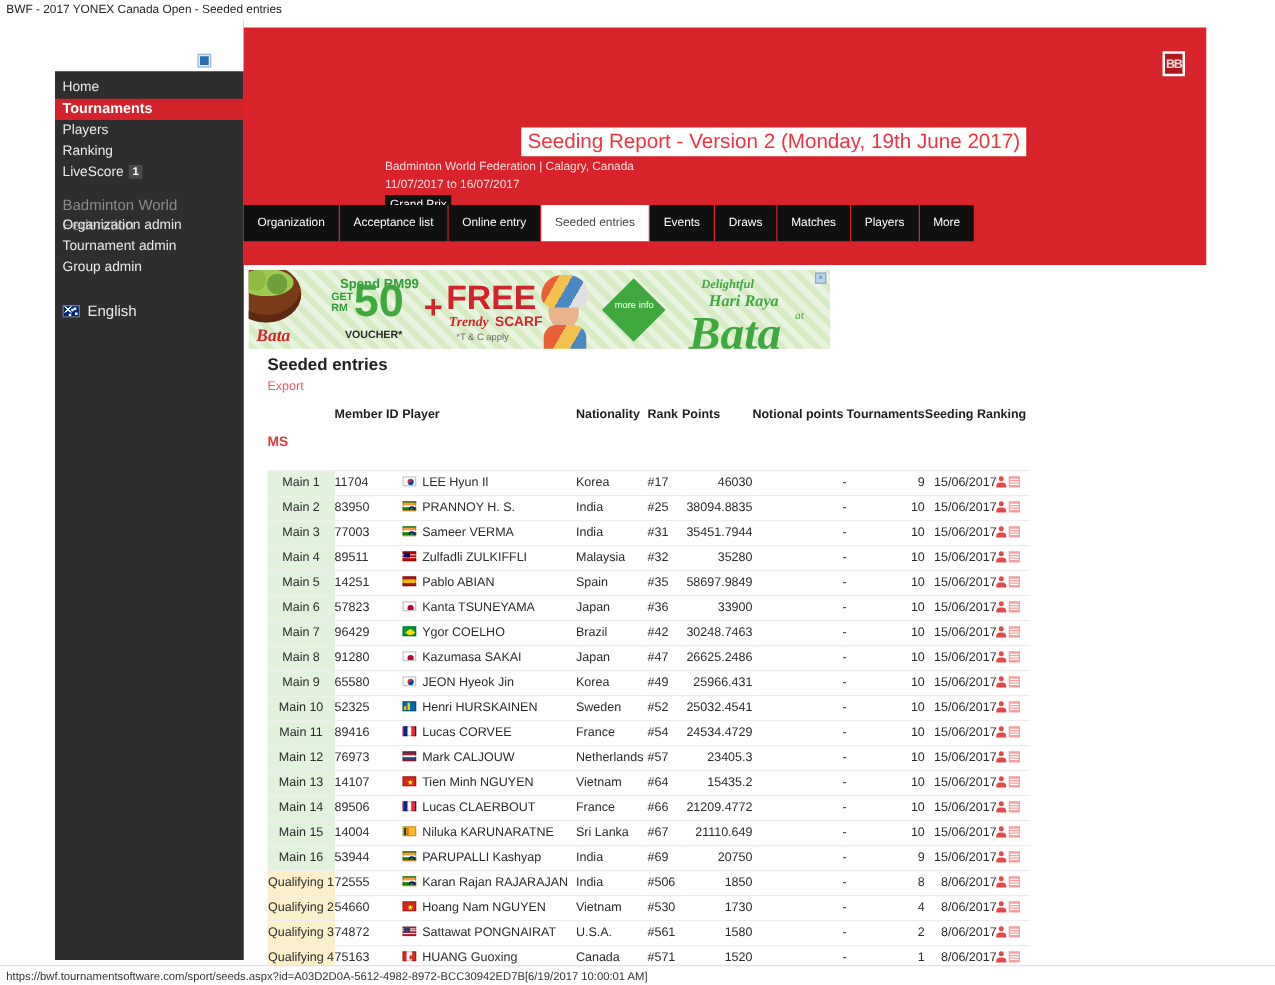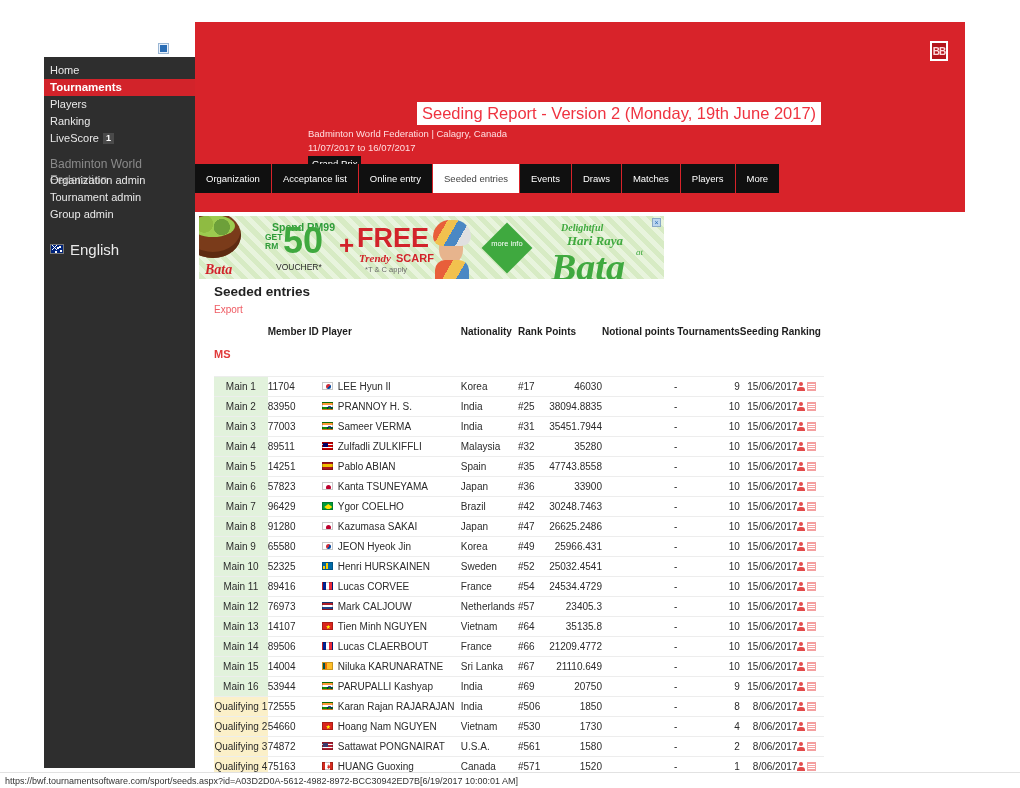--- a/index.html
+++ b/index.html
@@ -65,21 +65,21 @@
     content:""; position:absolute; left:0; top:0; width:7px; height:5px;
     background:
       linear-gradient(45deg, transparent 44%, #fff 44%, #fff 56%, transparent 56%),
       linear-gradient(-45deg, transparent 44%, #fff 44%, #fff 56%, transparent 56%),
       #00247d;
   }
   .flag-au::after{
     content:""; position:absolute; right:1px; bottom:1px; width:2px; height:2px;
     background:#fff; box-shadow: -3px -3px 0 0 #fff, -1px -4px 0 0 #fff, -5px 1px 0 0 #fff;
   }
-  .lang-label { color:#e9e9e9; font-size:15px; }
+  .lang-label { color:#e9e9e9; font-size:12px; }
 
   
   .hero {
     position:absolute; left:195px; top:22px; width:770px; height:190px;
     background:#d8232a;
   }
   .hero-logo {
     position:absolute; right:17px; top:19px; width:18px; height:20px;
     border:2px solid #ffffff; background:#b3151c; color:#ffd9db;
     font-size:10px; font-weight:bold; line-height:17px; text-align:center;
@@ -131,21 +131,21 @@
   }
   .ad-bata-left{
     position:absolute; left:6px; top:46px; color:#d2232a;
     font-family:"Liberation Serif", serif; font-style:italic; font-weight:bold;
     font-size:14px;
   }
   .ad-spend{ position:absolute; left:73px; top:5px; color:#2f9c3a; font-weight:bold; font-size:10.5px; }
   .ad-get{ position:absolute; left:66px; top:16px; color:#2f9c3a; font-weight:bold; font-size:8.5px; }
   .ad-rm{ position:absolute; left:66px; top:25px; color:#2f9c3a; font-weight:bold; font-size:8.5px; }
   .ad-50{ position:absolute; left:84px; top:8px; color:#3fa93f; font-weight:bold; font-size:36px; line-height:34px; }
-  .ad-voucher{ position:absolute; left:77px; top:46px; color:#2a2a2a; font-weight:normal; font-size:8.5px; }
+  .ad-voucher{ position:absolute; left:77px; top:46px; color:#2a2a2a; font-weight:bold; font-size:8.5px; }
   .ad-plus{ position:absolute; left:140px; top:16px; color:#d2232a; font-weight:bold; font-size:26px; line-height:26px; }
   .ad-free{ position:absolute; left:158px; top:9px; color:#d2232a; font-weight:bold; font-size:27px; line-height:27px; }
   .ad-trendy{ position:absolute; left:160px; top:36px; color:#d2232a; font-style:italic; font-weight:bold; font-size:11px;
     font-family:"Liberation Serif", serif;}
   .ad-scarf{ position:absolute; left:197px; top:36px; color:#d2232a; font-weight:bold; font-size:11px; }
   .ad-tc{ position:absolute; left:166px; top:49px; color:#6a6a6a; font-size:7.5px; }
   .ad-model{
     position:absolute; left:234px; top:4px; width:38px; height:58px;
   }
   .ad-model .head{
@@ -159,21 +159,21 @@
   .ad-model .body{
     position:absolute; left:2px; top:40px; width:34px; height:20px; border-radius:10px 10px 0 0;
     background:linear-gradient(120deg,#e85f3a 0 40%,#f2c14e 40% 70%,#4a88c4 70% 100%);
   }
   .ad-more{
     position:absolute; left:290px; top:14px; width:36px; height:36px;
     background:#3fa93f; transform:rotate(45deg);
   }
   .ad-more-txt{
     position:absolute; left:292px; top:24px; width:32px; color:#fff;
-    font-size:7.5px; text-align:center; line-height:8.5px;
+    font-size:7.5px; text-align:right; line-height:8.5px;
   }
   .ad-delight{
     position:absolute; left:362px; top:6px; color:#3fa93f;
     font-family:"Liberation Serif", serif; font-style:italic; font-weight:bold; font-size:10px;
   }
   .ad-hariraya{
     position:absolute; left:368px; top:17px; color:#3fa93f;
     font-family:"Liberation Serif", serif; font-style:italic; font-weight:bold; font-size:13px;
   }
   .ad-at{
@@ -290,20 +290,21 @@
     position:absolute; left:0; bottom:0; width:1020px; height:16px;
     background:#ffffff; border-top:1px solid #e2e2e2;
     font-size:9px; color:#333; line-height:16px; padding-left:5px; white-space:nowrap;
   }
 </style>
 </head>
 <body>
 
 <div class="page">
 
+  <div class="titlebar">BWF - 2017 YONEX Canada Open - Seeded entries</div>
 
   <div class="sidebar"></div>
   <div class="sidebar-logo-zone">
     <div class="broken-img">
         <i></i>
       </div>
   </div>
 
   <div class="nav">
     <div class="nav-item">
@@ -460,21 +461,21 @@
             <td class="tourn">10</td>
             <td class="seedrank">15/06/2017</td>
             <td class="actions"><span class="icon-person"></span><span class="icon-list"></span></td>
           </tr>
           <tr>
             <td class="seed-main">Main 5</td>
             <td class="memid">14251</td>
             <td class="player"><span class="flag fl-es"></span><span>Pablo ABIAN</span></td>
             <td class="nat">Spain</td>
             <td class="rank">#35</td>
-            <td class="points">47743.8558</td>
+            <td class="points">58697.9849</td>
             <td class="notional">-</td>
             <td class="tourn">10</td>
             <td class="seedrank">15/06/2017</td>
             <td class="actions"><span class="icon-person"></span><span class="icon-list"></span></td>
           </tr>
           <tr>
             <td class="seed-main">Main 6</td>
             <td class="memid">57823</td>
             <td class="player"><span class="flag fl-jp"></span><span>Kanta TSUNEYAMA</span></td>
             <td class="nat">Japan</td>
@@ -556,21 +557,21 @@
             <td class="tourn">10</td>
             <td class="seedrank">15/06/2017</td>
             <td class="actions"><span class="icon-person"></span><span class="icon-list"></span></td>
           </tr>
           <tr>
             <td class="seed-main">Main 13</td>
             <td class="memid">14107</td>
             <td class="player"><span class="flag fl-vn"></span><span>Tien Minh NGUYEN</span></td>
             <td class="nat">Vietnam</td>
             <td class="rank">#64</td>
-            <td class="points">35135.8</td>
+            <td class="points">15435.2</td>
             <td class="notional">-</td>
             <td class="tourn">10</td>
             <td class="seedrank">15/06/2017</td>
             <td class="actions"><span class="icon-person"></span><span class="icon-list"></span></td>
           </tr>
           <tr>
             <td class="seed-main">Main 14</td>
             <td class="memid">89506</td>
             <td class="player"><span class="flag fl-fr"></span><span>Lucas CLAERBOUT</span></td>
             <td class="nat">France</td>

